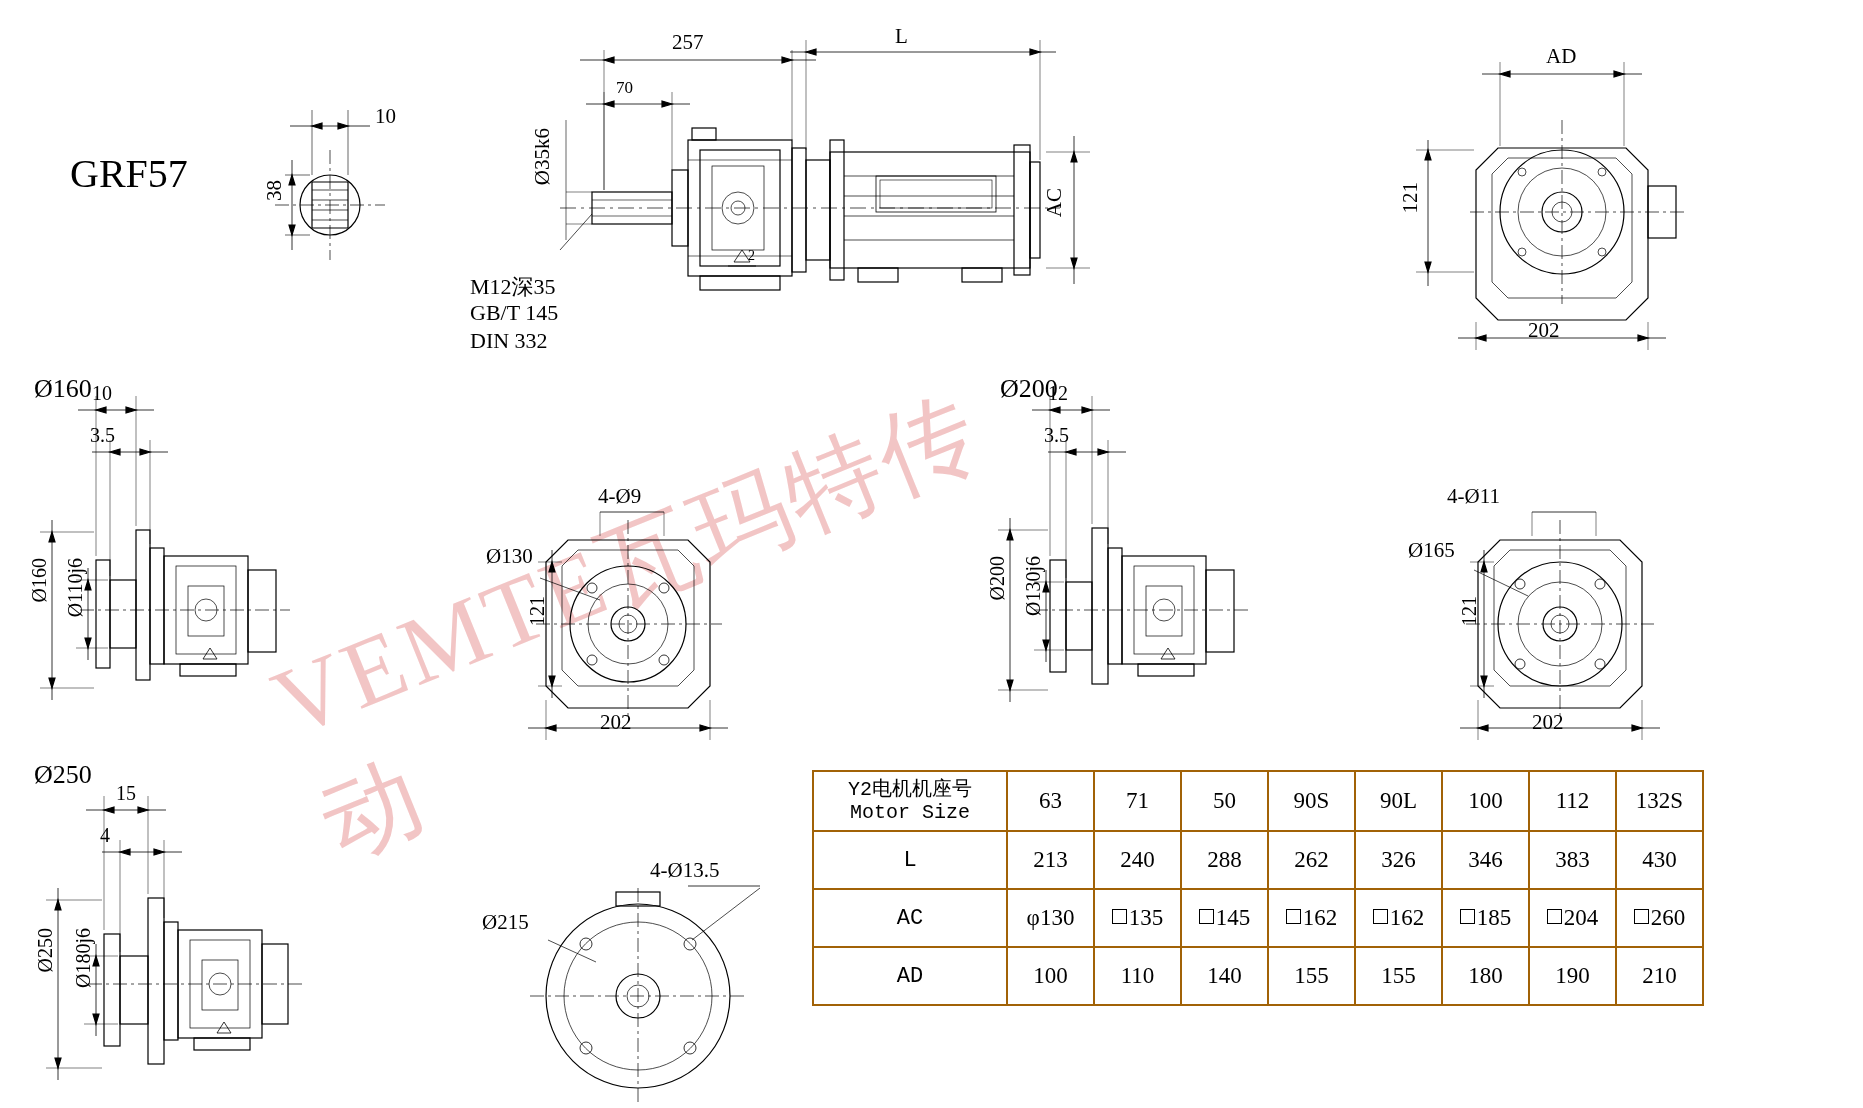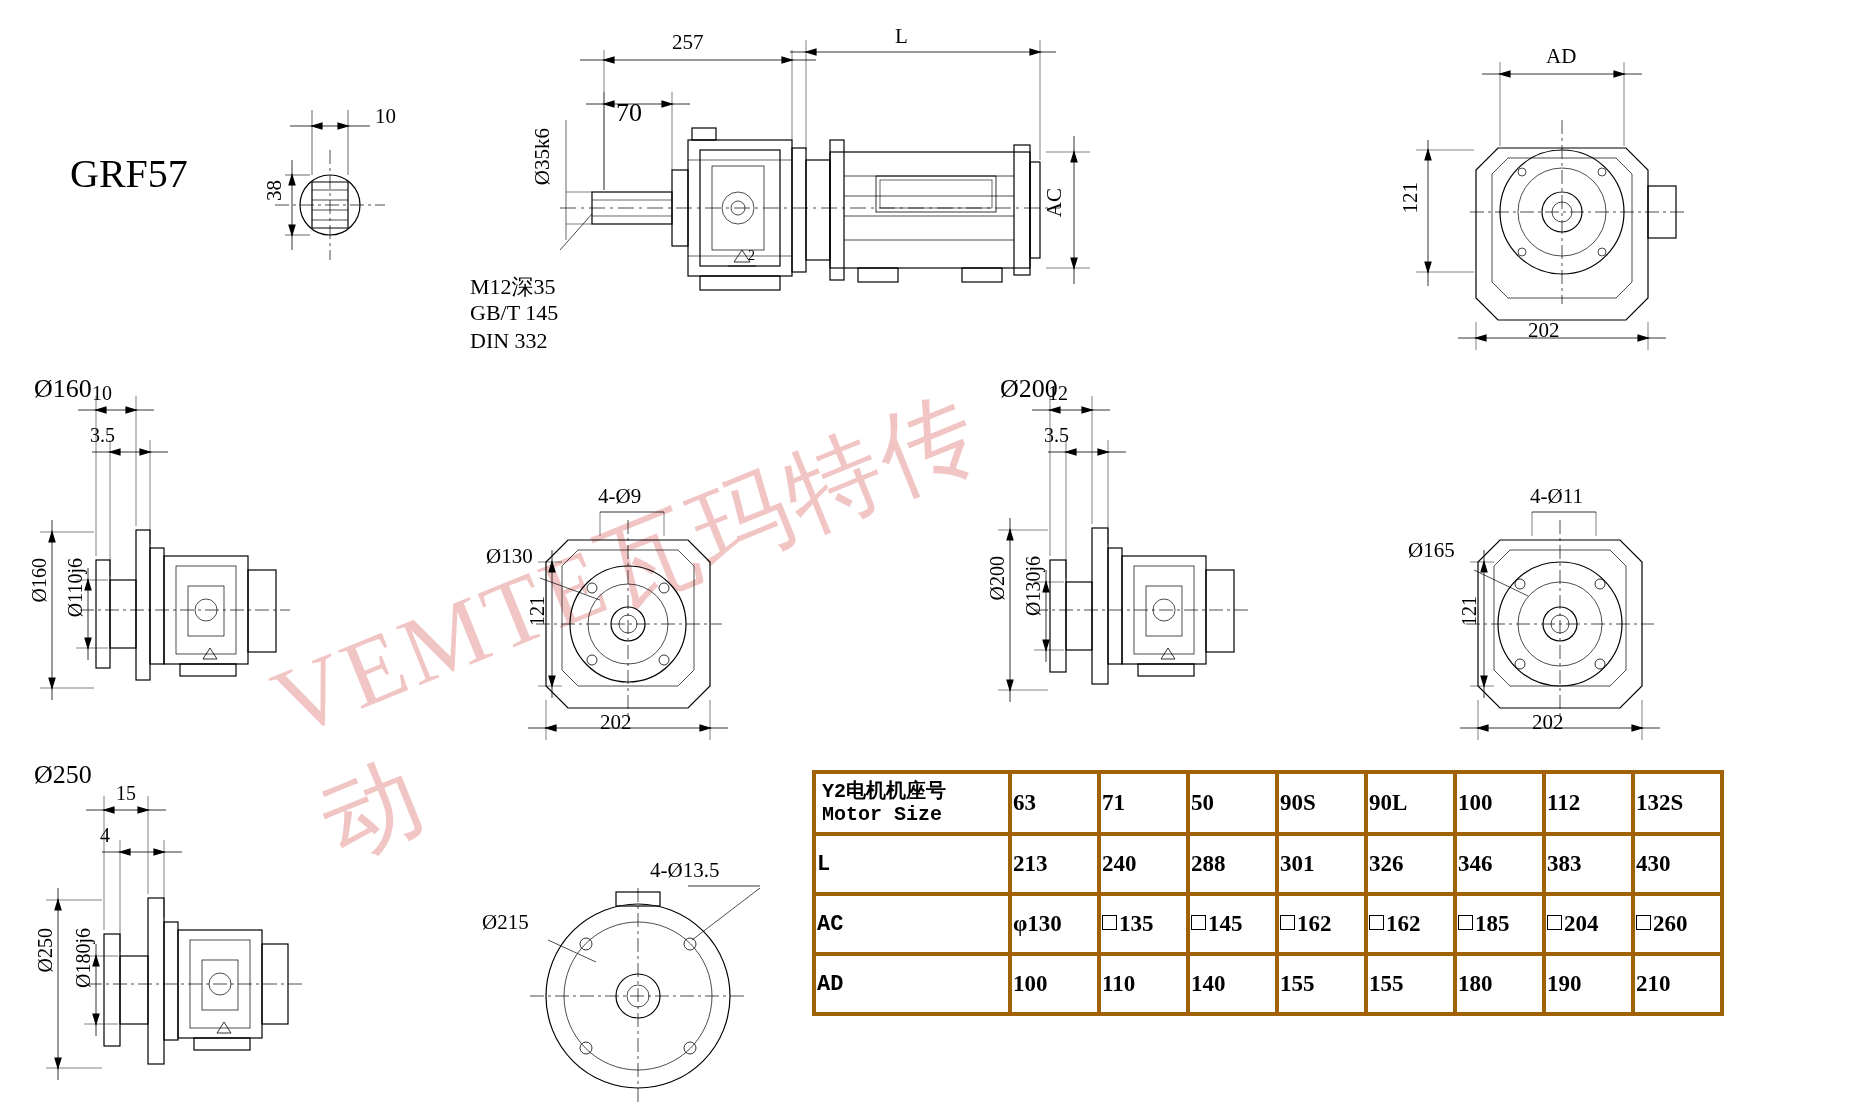--- a/index.html
+++ b/index.html
@@ -7,22 +7,22 @@
        font-family:"Liberation Serif", serif;color:#000;}
   .lbl{position:absolute;white-space:nowrap;font-family:"Liberation Serif",serif;}
   .vert{writing-mode:vertical-rl;transform:rotate(180deg);}
   svg{position:absolute;left:0;top:0;overflow:visible;}
   
   #watermark{position:absolute;left:300px;top:480px;width:820px;height:400px;
      transform:rotate(-22deg);color:#f0bcbc;font-size:96px;letter-spacing:4px;
      font-family:"Liberation Serif",serif;opacity:.85;pointer-events:none;}
   
   #spec-table{position:absolute;left:812px;top:770px;border-collapse:collapse;}
-  #spec-table td{border:4px solid #a16207;vertical-align:middle;
-      font-size:23px;font-family:"Liberation Serif",serif;height:54px;font-weight:bold;}
+  #spec-table td{border:2px solid #a16207;text-align:center;vertical-align:middle;
+      font-size:23px;font-family:"Liberation Serif",serif;height:54px;}
   #spec-table td.hdr{font-family:"Liberation Mono",monospace;font-size:20px;line-height:1.15;width:180px;padding:2px 6px;}
   #spec-table td.rowlbl{font-family:"Liberation Mono",monospace;font-size:22px;width:180px;}
   #spec-table td.val{width:83px;}
   .sq{display:inline-block;width:13px;height:13px;border:1px solid #000;margin-right:2px;vertical-align:1px;}
   .title{font-size:40px;text-align:right;}
 </style>
 </head>
 <body>
 
 <div id="watermark">VEMTE瓦玛特传动</div>
@@ -372,21 +372,21 @@
   </g>
 </svg>
 
 <div class="lbl title" style="left:70px;top:150px;">GRF57</div>
 
 <div class="lbl" style="left:375px;top:104px;font-size:21px;">10</div>
 <div class="lbl vert" style="left:262px;top:180px;font-size:21px;">38</div>
 
 <div class="lbl" style="left:672px;top:30px;font-size:21px;">257</div>
 <div class="lbl" style="left:895px;top:24px;font-size:21px;">L</div>
-<div class="lbl" style="left:616px;top:78px;font-size:26px;margin-top:20px;">70</div>
+<div class="lbl" style="left:616px;top:78px;font-size:17px;">70</div>
 <div class="lbl vert" style="left:530px;top:128px;font-size:21px;">Ø35k6</div>
 <div class="lbl" style="left:470px;top:272px;font-size:22px;">M12深35</div>
 <div class="lbl" style="left:470px;top:300px;font-size:22px;">GB/T 145</div>
 <div class="lbl" style="left:470px;top:328px;font-size:22px;">DIN 332</div>
 <div class="lbl vert" style="left:1042px;top:188px;font-size:21px;">AC</div>
 <div class="lbl" style="left:748px;top:248px;font-size:14px;">2</div>
 
 <div class="lbl" style="left:1546px;top:44px;font-size:21px;">AD</div>
 <div class="lbl vert" style="left:1398px;top:182px;font-size:21px;">121</div>
 <div class="lbl" style="left:1528px;top:318px;font-size:21px;">202</div>
@@ -401,21 +401,21 @@
 <div class="lbl" style="left:486px;top:544px;font-size:21px;">Ø130</div>
 <div class="lbl vert" style="left:526px;top:596px;font-size:20px;">121</div>
 <div class="lbl" style="left:600px;top:710px;font-size:21px;">202</div>
 
 <div class="lbl" style="left:1000px;top:374px;font-size:26px;">Ø200</div>
 <div class="lbl" style="left:1048px;top:382px;font-size:20px;">12</div>
 <div class="lbl" style="left:1044px;top:424px;font-size:20px;">3.5</div>
 <div class="lbl vert" style="left:986px;top:556px;font-size:20px;">Ø200</div>
 <div class="lbl vert" style="left:1022px;top:556px;font-size:20px;">Ø130j6</div>
 
-<div class="lbl" style="left:1530px;top:484px;font-size:21px;">4-Ø11</div>
+<div class="lbl" style="left:1447px;top:484px;font-size:21px;">4-Ø11</div>
 <div class="lbl" style="left:1408px;top:538px;font-size:21px;">Ø165</div>
 <div class="lbl vert" style="left:1458px;top:596px;font-size:20px;">121</div>
 <div class="lbl" style="left:1532px;top:710px;font-size:21px;">202</div>
 
 <div class="lbl" style="left:34px;top:760px;font-size:26px;">Ø250</div>
 <div class="lbl" style="left:116px;top:782px;font-size:20px;">15</div>
 <div class="lbl" style="left:100px;top:824px;font-size:20px;">4</div>
 <div class="lbl vert" style="left:34px;top:928px;font-size:20px;">Ø250</div>
 <div class="lbl vert" style="left:72px;top:928px;font-size:20px;">Ø180j6</div>
 
@@ -436,21 +436,21 @@
       <td class="val">90L</td>
       <td class="val">100</td>
       <td class="val">112</td>
       <td class="val">132S</td>
     </tr>
     <tr>
       <td class="rowlbl">L</td>
       <td class="val">213</td>
       <td class="val">240</td>
       <td class="val">288</td>
-      <td class="val">301</td>
+      <td class="val">262</td>
       <td class="val">326</td>
       <td class="val">346</td>
       <td class="val">383</td>
       <td class="val">430</td>
     </tr>
     <tr>
       <td class="rowlbl">AC</td>
       <td class="val"><span>φ130</span></td>
       <td class="val"><span class="sq"></span><span>135</span></td>
       <td class="val"><span class="sq"></span><span>145</span></td>

